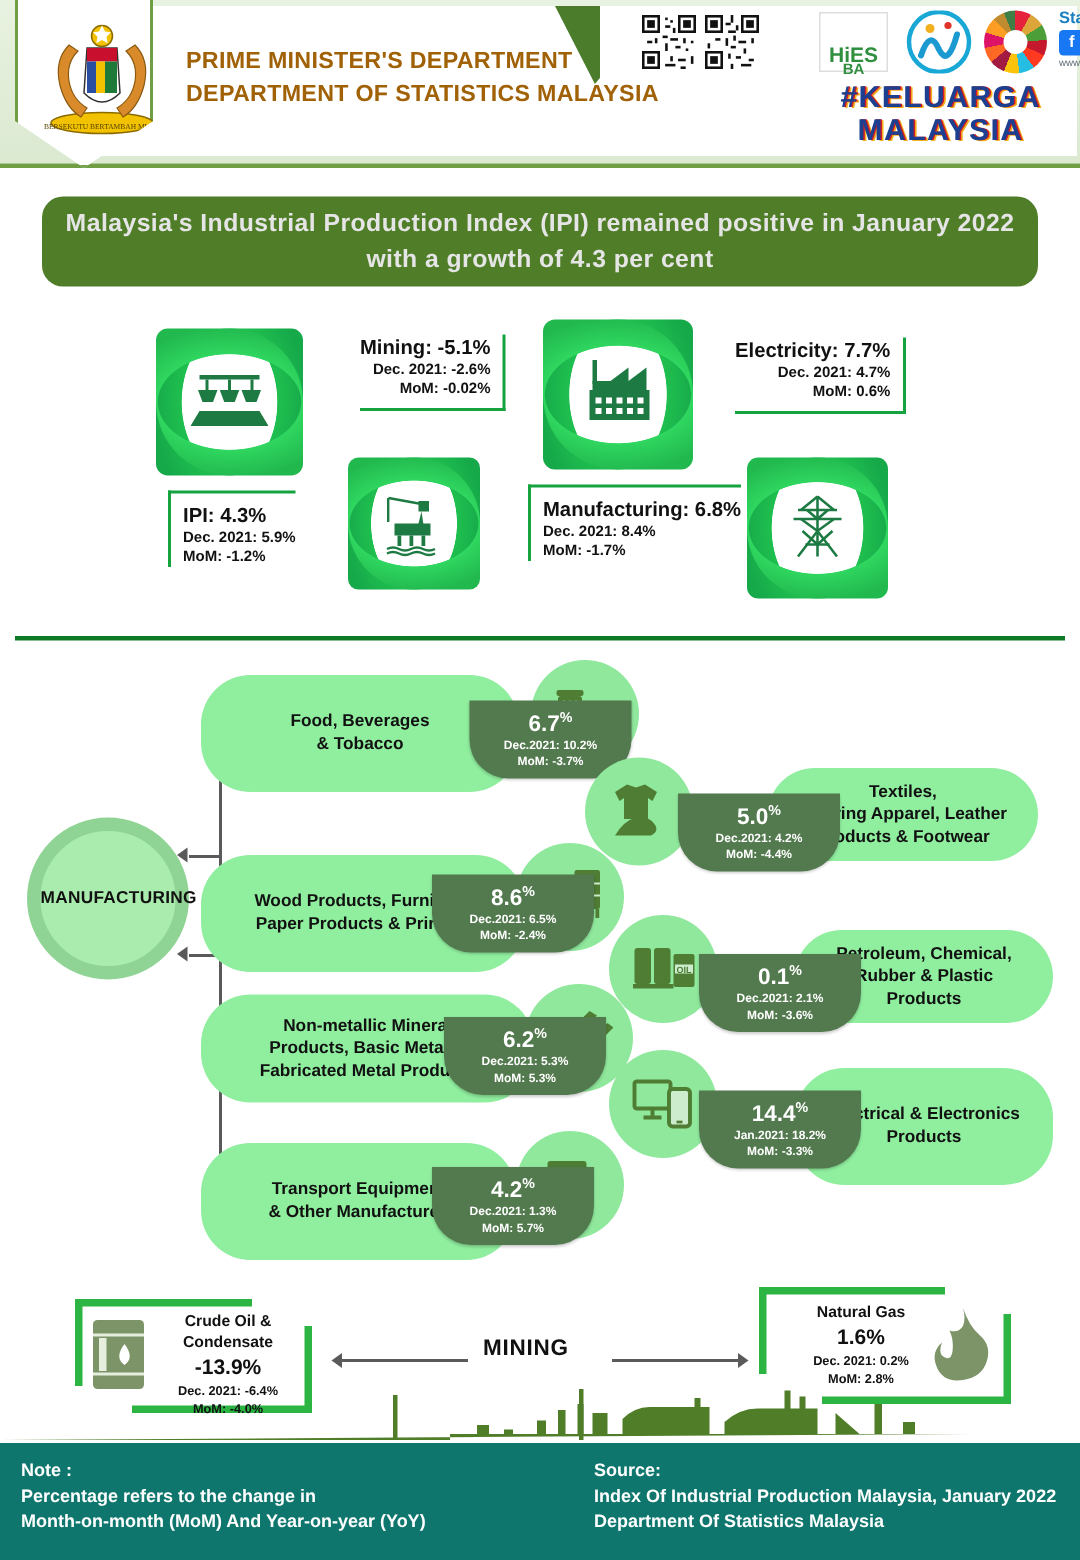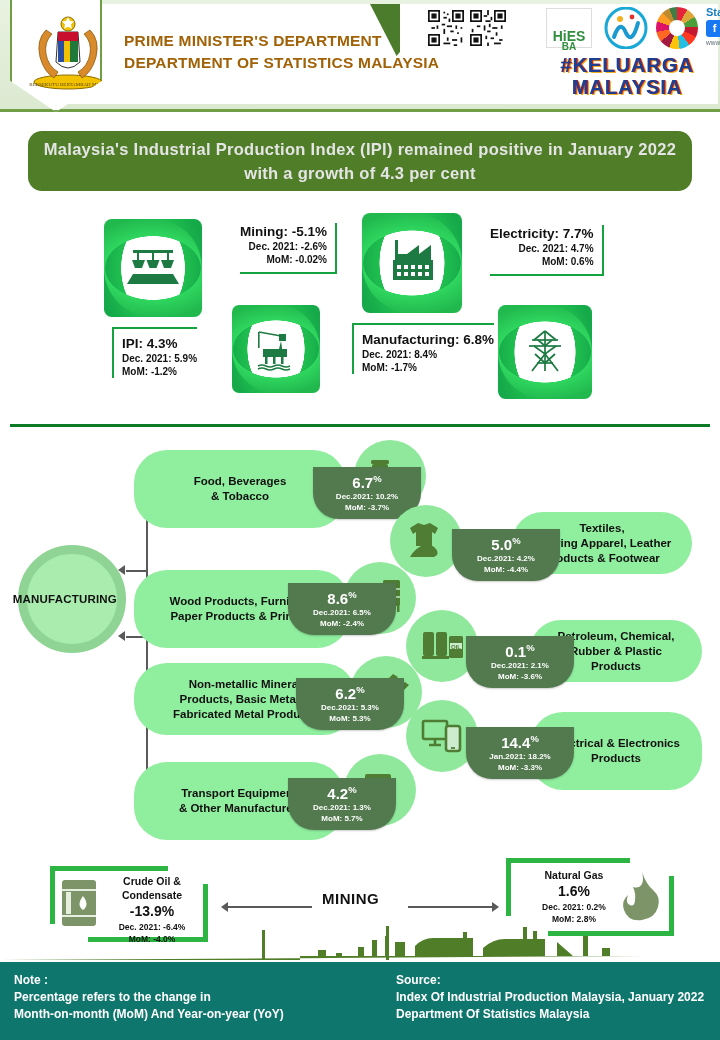--- a/index.html
+++ b/index.html
@@ -118,21 +118,21 @@
   .ind-label .sml { font-weight:bold; font-size:10px; color:#111; line-height:13px; white-space:nowrap;}
   .br-left  { border-left:2.5px solid #15a33f; border-top:2.5px solid #15a33f; }
   .br-right { border-right:2.5px solid #15a33f; border-bottom:2.5px solid #15a33f; }
 
   
   .divider { position:absolute; left:10px; top:424px; width:700px; height:3px; background:#0e7a25; }
   .mfg-circle {
     position:absolute; left:18px; top:545px; width:108px; height:108px;
     border-radius:50%; background:#a9ecae;
     border:9px solid #8fd494;
-    display:flex; align-items:center; justify-content:flex-end;
+    display:flex; align-items:center; justify-content:flex-start;
   }
   .mfg-circle span { font-size:11.5px; font-weight:bold; color:#111; letter-spacing:.2px;}
 
   .pill {
     position:absolute; height:78px; border-radius:33px; background:#90ee9f;
     display:flex; align-items:center;
   }
   .pill .ptext {
     font-size:11.5px; font-weight:bold; color:#111; line-height:15px; text-align:center;
     width:100%; padding:0 10px;

